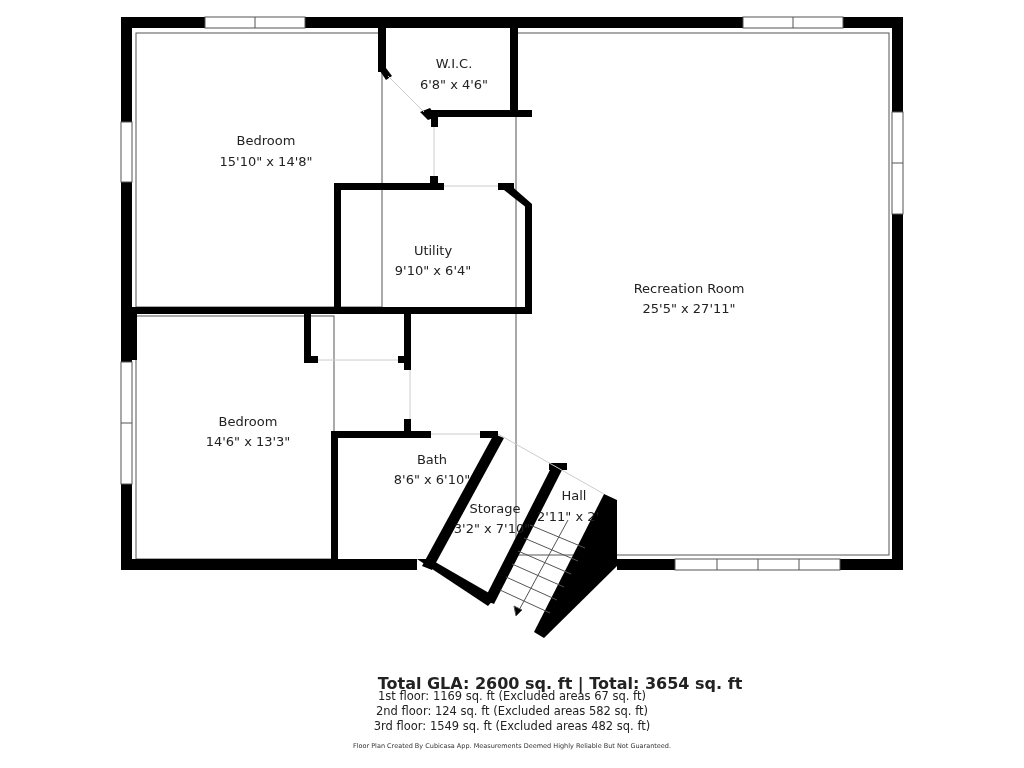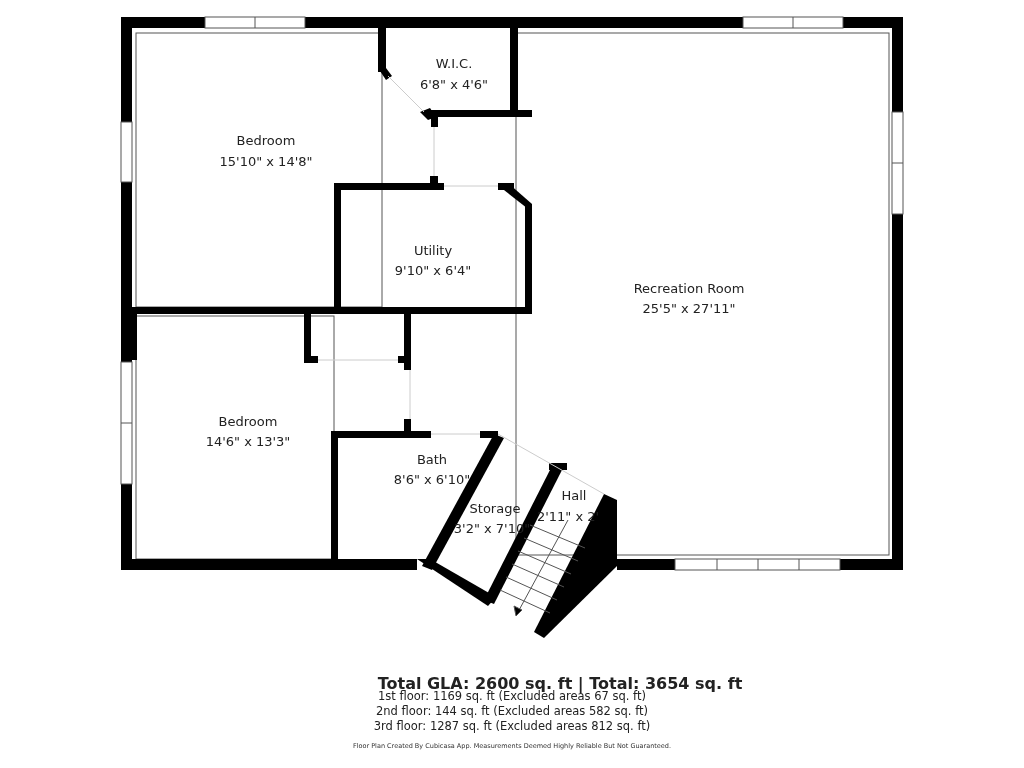--- a/index.html
+++ b/index.html
@@ -119,15 +119,15 @@
     <text class="room-label" x="432" y="484">8'6" x 6'10"</text>
     <text class="room-label" x="495" y="513">Storage</text>
     <text class="room-label" x="492" y="533">3'2" x 7'10"</text>
     <text class="room-label" x="574" y="500">Hall</text>
     <text class="room-label" x="568" y="521">2'11" x 2'</text>
   </g>
 </svg>
 
 <div class="footer totals">Total GLA: 2600 sq. ft | Total: 3654 sq. ft</div>
 <div class="footer floor-line" style="top:689px">1st floor: 1169 sq. ft (Excluded areas 67 sq. ft)</div>
-<div class="footer floor-line" style="top:704px">2nd floor: 144 sq. ft (Excluded areas 582 sq. ft)</div>
-<div class="footer floor-line" style="top:719px">3rd floor: 1287 sq. ft (Excluded areas 812 sq. ft)</div>
+<div class="footer floor-line" style="top:704px">2nd floor: 124 sq. ft (Excluded areas 582 sq. ft)</div>
+<div class="footer floor-line" style="top:719px">3rd floor: 1549 sq. ft (Excluded areas 482 sq. ft)</div>
 <div class="footer credit">Floor Plan Created By Cubicasa App. Measurements Deemed Highly Reliable But Not Guaranteed.</div>
 
 </body></html>

